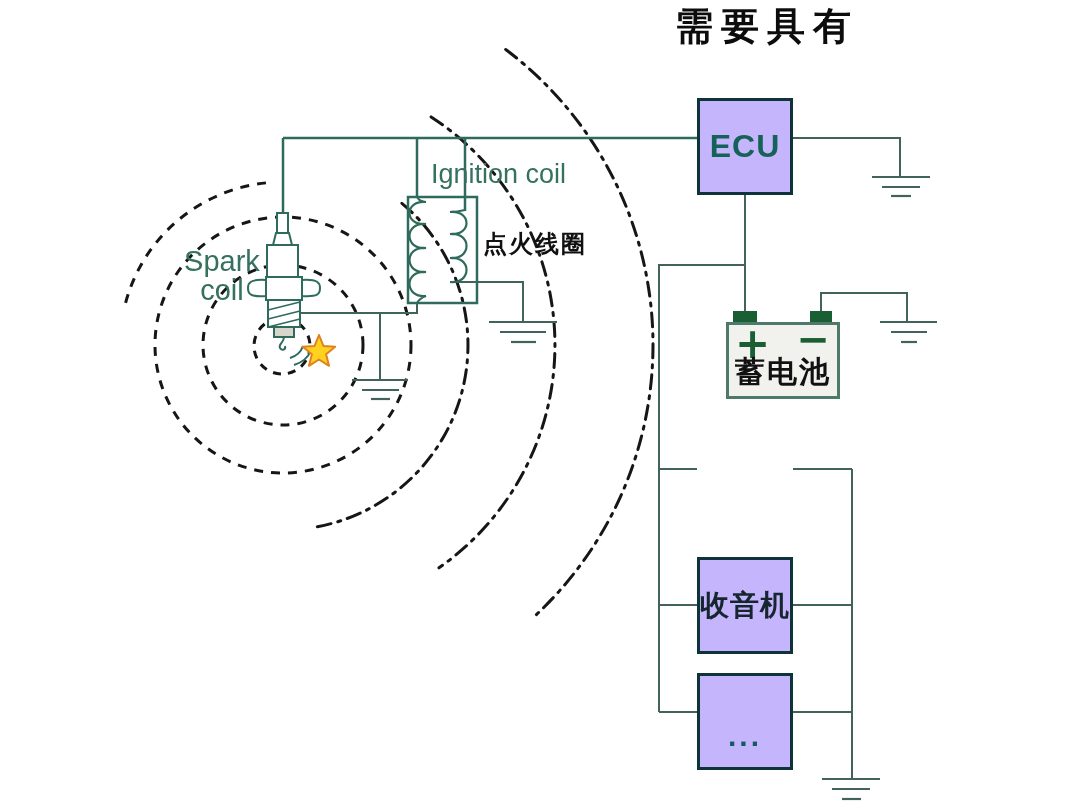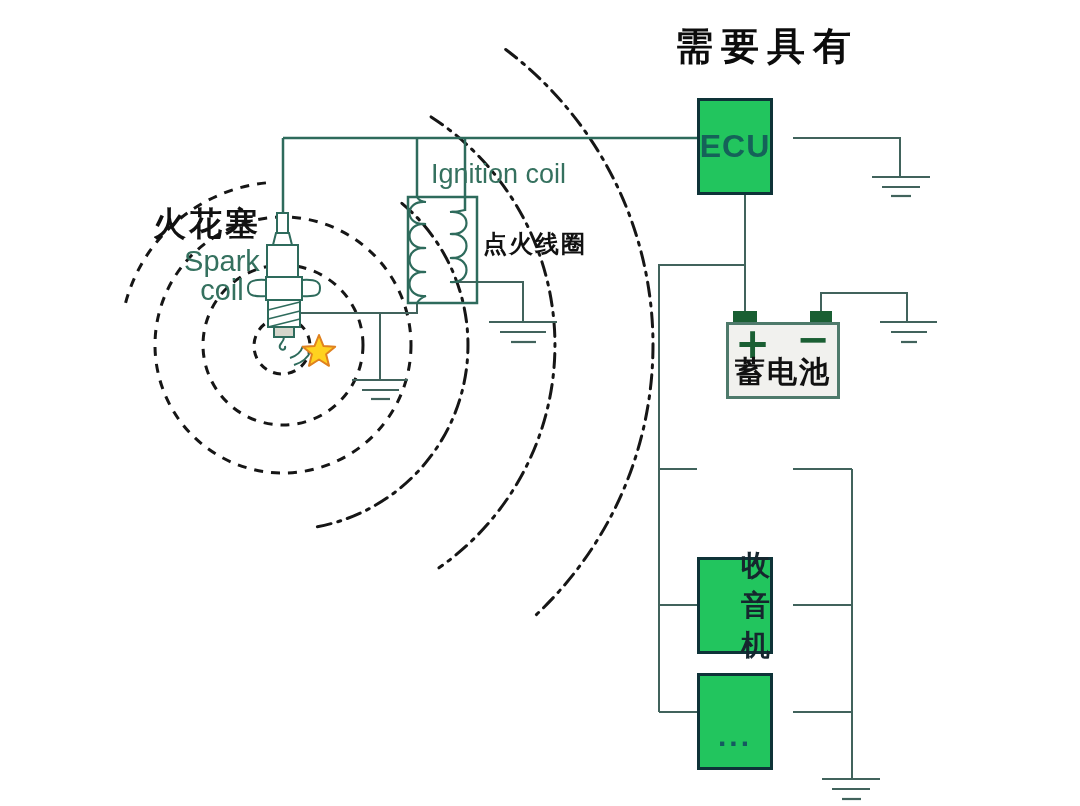--- a/index.html
+++ b/index.html
@@ -8,24 +8,24 @@
     overflow:hidden;font-family:"Liberation Sans","DejaVu Sans",sans-serif;
   }
   #diagram-svg{position:absolute;left:0;top:0;}
   .label{position:absolute;white-space:nowrap;}
   .zh-serif{font-family:"Liberation Serif","DejaVu Serif",serif;font-weight:700;color:#111111;}
   .teal-sans{color:#35715f;font-family:"Liberation Sans","DejaVu Sans",sans-serif;}
   .title{
     position:absolute;left:557px;top:4px;width:420px;text-align:center;
     font-family:"Liberation Serif","DejaVu Serif",serif;font-weight:700;color:#0c0c0c;
   }
-  .title .t1{font-size:38px;letter-spacing:8px;line-height:1.18;margin-top:20px;}
+  .title .t1{font-size:38px;letter-spacing:8px;line-height:1.18;}
   .title .t2{font-size:38px;letter-spacing:2px;line-height:1.18;}
   .devbox{
-    position:absolute;width:76px;height:97px;background:#22c55e;border:3px solid #0e3338;
+    position:absolute;width:96px;height:97px;background:#c4b5fd;border:3px solid #0e3338;
     box-sizing:border-box;display:flex;align-items:center;justify-content:center;
   }
   .devbox .dev-label{font-size:32px;font-weight:600;color:#156259;letter-spacing:1px;}
   #box-radio .dev-label{font-family:"Liberation Serif","DejaVu Serif",serif;font-weight:700;color:#16262e;font-size:29px;letter-spacing:1px;}
   #box-more{align-items:flex-end;}
   #box-more .dev-label{color:#155a60;font-weight:900;font-size:30px;letter-spacing:3px;padding-bottom:14px;}
   #battery-box{
     position:absolute;left:726px;top:322px;width:114px;height:77px;background:#f1f1ee;
     border:3px solid #4e7a6b;box-sizing:border-box;
   }
@@ -142,38 +142,37 @@
     <g fill="#1a5f33" stroke="none">
       <rect x="733" y="311" width="24" height="12"></rect>
       <rect x="810" y="311" width="22" height="12"></rect>
     </g>
   </svg>
 
   <div class="title">
     <div class="t1">需要具有</div>
   </div>
 
-  <div class="label zh-serif" id="label-sparkplug-zh">火花塞</div>
   <div class="label teal-sans" id="label-sparkplug-en">Spark
 coil</div>
   <div class="label teal-sans" id="label-coil-en">Ignition coil</div>
   <div class="label zh-serif" id="label-coil-zh">点火线圈</div>
 
   <div class="devbox" id="box-ecu" style="left:697px;top:98px;">
     <span class="dev-label">ECU</span>
   </div>
 
   <div id="battery-box">
     <span class="bat-sign" id="bat-plus">+</span>
     <span class="bat-sign" id="bat-minus">−</span>
     <div id="bat-label">蓄电池</div>
   </div>
 
 
-  <div class="devbox" id="box-radio" style="left:697px;top:557px;padding-left:42px;">
+  <div class="devbox" id="box-radio" style="left:697px;top:557px;">
     <span class="dev-label">收音机</span>
   </div>
 
   <div class="devbox" id="box-more" style="left:697px;top:673px;">
     <span class="dev-label">...</span>
   </div>
 
 </div>
 
 </body></html>

